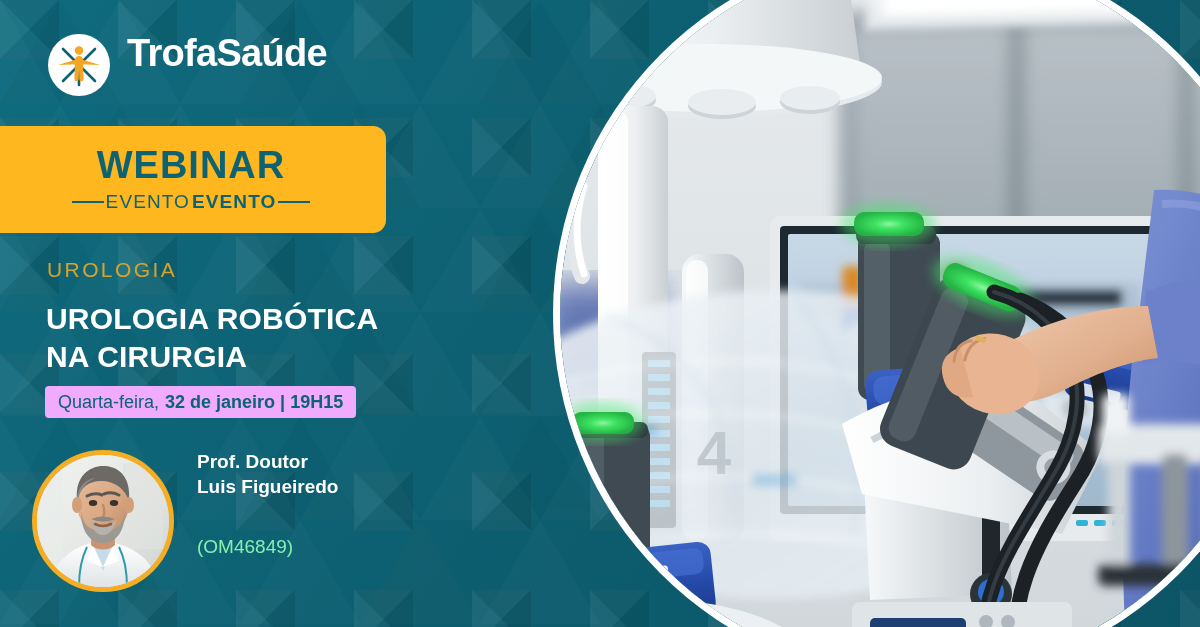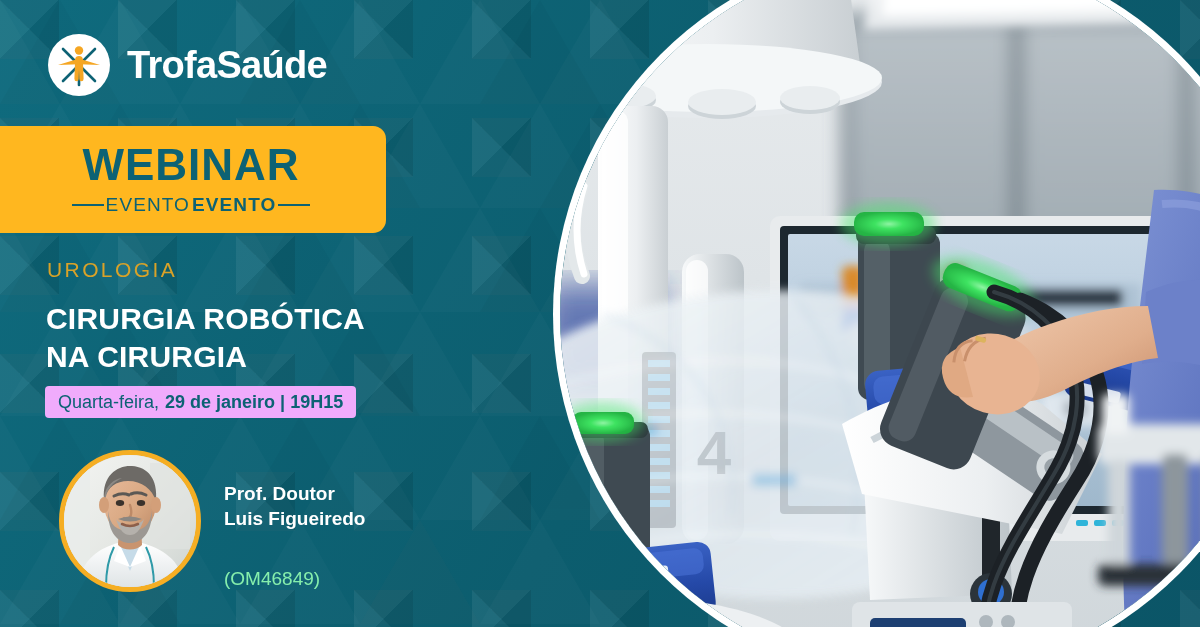--- a/index.html
+++ b/index.html
@@ -31,35 +31,35 @@
     border-radius:50%;
     overflow:hidden;
     box-shadow:0 0 0 7px #ffffff;
   }
   .photo-clip{
     position:absolute;left:0;top:0;width:720px;height:720px;border-radius:50%;overflow:hidden;
   }
   .photo{position:absolute;left:-18px;top:0;width:760px;height:720px;}
 
   
-  .logo-row{position:absolute;left:48px;top:34px;display:flex;align-items:center;gap:17px;}
+  .logo-row{position:absolute;left:48px;top:34px;display:flex;align-items:flex-start;gap:17px;}
   .logo-mark{width:62px;height:62px;border-radius:50%;background:#ffffff;display:flex;align-items:center;justify-content:center;flex:none;}
   .logo-text{
     color:#ffffff;font-size:38px;font-weight:700;letter-spacing:-.7px;line-height:1;
     font-family:"Liberation Sans", sans-serif;
   }
 
   
   .webinar{
     position:absolute;left:-30px;top:126px;width:416px;height:107px;
     background:#ffb71f;border-radius:0 13px 13px 0;
     display:flex;flex-direction:column;align-items:center;justify-content:center;
   }
   .webinar-title{
-    color:#0d6274;font-size:44px;font-weight:700;letter-spacing:1px;line-height:1;
+    color:#0d6274;font-size:38px;font-weight:700;letter-spacing:1px;line-height:1;
     margin-left:26px;margin-top:-1px;
   }
   .webinar-sub{
     display:flex;align-items:center;gap:2px;margin-left:26px;margin-top:7px;
   }
   .webinar-sub .dash{display:block;width:32px;height:2px;background:#0d6274;}
   .webinar-sub .s1{color:#0d6274;font-size:19px;font-weight:400;letter-spacing:1.1px;}
   .webinar-sub .s2{color:#0d6274;font-size:19px;font-weight:700;letter-spacing:1.1px;}
 
   
@@ -74,21 +74,21 @@
   .headline span{display:block;}
 
   .datebar{
     position:absolute;left:45px;top:386px;height:32px;background:#f0abfc;border-radius:4px;
     display:flex;align-items:center;padding:0 13px;box-sizing:border-box;
   }
   .datebar .d-reg{color:#0d6274;font-size:18px;font-weight:400;}
   .datebar .d-bold{color:#0d6274;font-size:18px;font-weight:700;}
 
   
-  .speaker{position:absolute;left:59px;top:450px;display:flex;align-items:flex-end;gap:23px;}
+  .speaker{position:absolute;left:32px;top:450px;display:flex;align-items:flex-start;gap:23px;}
   .avatar{
     width:142px;height:142px;border-radius:50%;flex:none;
     border:5px solid #f5ae23;box-sizing:border-box;overflow:hidden;position:relative;background:#cfd6d8;
   }
   .avatar svg{position:absolute;left:0;top:0;}
   .speaker-text{color:#ffffff;line-height:1.3;}
   .sp-l1{font-size:19px;font-weight:700;}
   .sp-l2{font-size:19px;font-weight:700;}
   .sp-l3{font-size:19px;font-weight:400;color:#86efac;margin-top:36px;}
 </style>
@@ -512,28 +512,28 @@
       <span class="dash"></span>
       <span class="s1">EVENTO</span>
       <span class="s2">EVENTO</span>
       <span class="dash"></span>
     </div>
   </div>
 
   <div class="eyebrow">UROLOGIA</div>
 
   <div class="headline">
-    <span>CIRURGIA ROBÓTICA</span>
+    <span>UROLOGIA ROBÓTICA</span>
     <span>NA CIRURGIA</span>
   </div>
 
   <div class="datebar">
     <span class="d-reg">Quarta-feira,</span>
     <span style="width:6px"></span>
-    <span class="d-bold">29 de janeiro | 19H15</span>
+    <span class="d-bold">32 de janeiro | 19H15</span>
   </div>
 
   <div class="speaker">
     <div class="avatar">
       <svg width="132" height="132" viewBox="0 0 132 132">
         <defs>
           <linearGradient id="bgroom" x1="0" y1="0" x2="1" y2="1">
             <stop offset="0%" stop-color="#f3f4f2"></stop>
             <stop offset="60%" stop-color="#e3e6e2"></stop>
             <stop offset="100%" stop-color="#ccd2cf"></stop>

